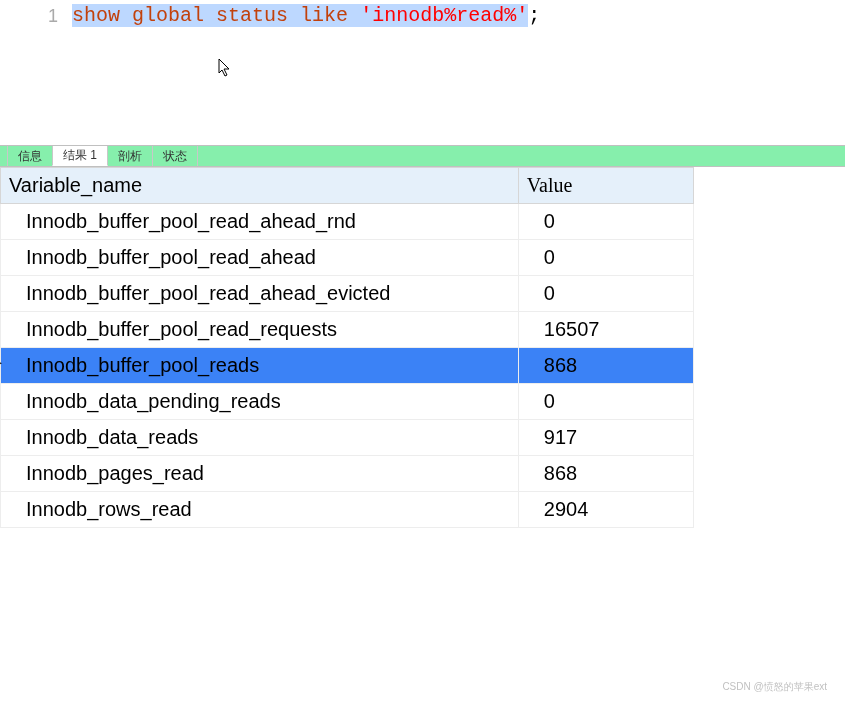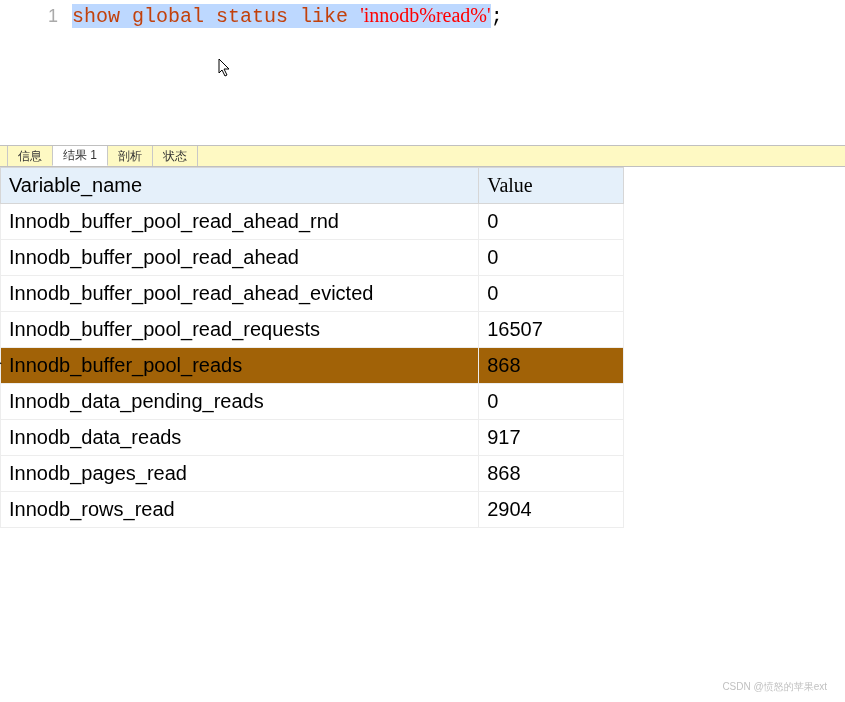--- a/index.html
+++ b/index.html
@@ -32,32 +32,32 @@
       padding-top: 2px;
     }
     .code-content {
       display: flex;
       align-items: center;
     }
     .sql-highlighted {
       background: #bdd8ff;
     }
     .kw { color: #c2410c; }
-    .str { color: #ff0000; font-family: Liberation Serif, serif; }
+    .str { color: #ff0000; }
     .plain { color: #000; }
     .cursor-arrow {
       position: absolute;
       left: 218px;
       top: 58px;
       font-size: 18px;
       color: #000;
       pointer-events: none;
     }
     .tabs-bar {
-      background: #fef9c3;
+      background: #86efac;
       border-top: 1px solid #c0c0c0;
       border-bottom: 1px solid #c0c0c0;
       display: flex;
       height: 22px;
       align-items: stretch;
       font-size: 12px;
       padding-left: 8px;
     }
     .tab {
       padding: 2px 10px;
@@ -69,34 +69,34 @@
       color: #333;
       margin-left: -1px;
     }
     .tab.active {
       background: #fff;
       border-bottom: 1px solid #fff;
       position: relative;
       top: 0;
     }
     .results-table {
-      width: 624px;
+      width: 694px;
       border-collapse: collapse;
       font-size: 20px;
     }
     .results-table th {
       background: #e5f0fa;
       text-align: left;
       font-weight: normal;
       padding: 6px 8px;
       border: 1px solid #d6d6d6;
       color: #000;
     }
     .results-table td {
-      padding: 6px 8px;
+      padding: 6px 25px;
       border: 1px solid #ededed;
       color: #000;
       margin-left: 46px;
     }
     .results-wrapper {
       position: relative;
     }
     .row-indicator {
       position: absolute;
       left: -6px;
@@ -107,21 +107,21 @@
     .col-value { width: 182px; font-family: Liberation Serif, serif; }
     .watermark {
       position: absolute;
       right: 18px;
       bottom: 8px;
       color: rgba(150,150,150,0.6);
       font-size: 10px;
       font-family: Arial, "Microsoft YaHei", sans-serif;
     }
     .selected-row td {
-      background: #a16207;
+      background: #3b82f6;
     }
   </style>
 </head>
 <body>
 
 <div class="editor-area">
   <div class="code-line">
     <span class="line-number">1</span>
     <span class="code-content">
       <span class="sql-highlighted">

